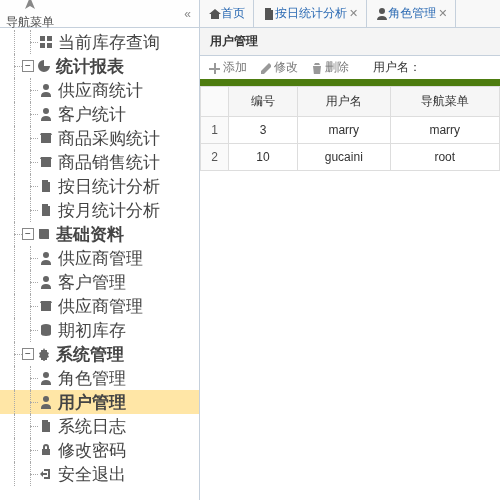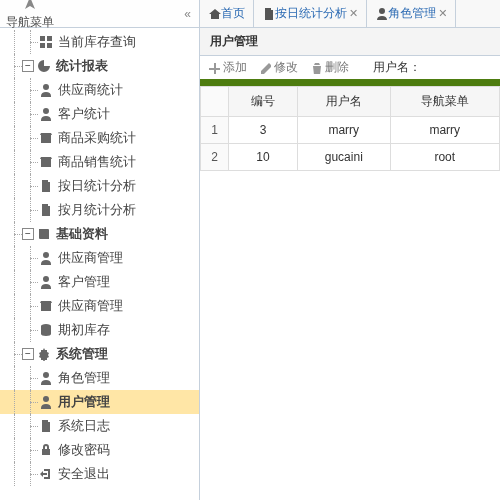--- a/index.html
+++ b/index.html
@@ -12,21 +12,21 @@
 .collapse-btn { cursor: pointer; color: #888; font-size: 12px; padding: 2px; }
 .tree { flex: 1; overflow-y: auto; padding: 2px 0; }
 .tree-item { display: flex; align-items: center; height: 24px; padding-left: 6px; cursor: pointer; white-space: nowrap; }
 .tree-item.selected { background: #ffe6a6; }
 .tree-line { display: inline-block; width: 16px; height: 24px; position: relative; }
 .tree-line::before { content: ""; position: absolute; left: 8px; top: 0; bottom: 0; border-left: 1px dotted #aaa; }
 .tree-line.branch::after { content: ""; position: absolute; left: 8px; top: 12px; width: 8px; border-top: 1px dotted #aaa; }
 .expander { display: inline-flex; align-items: center; justify-content: center; width: 12px; height: 12px; border: 1px solid #888; background: #fff; font-size: 10px; line-height: 1; margin-right: 2px; cursor: pointer; }
 .tree-icon { width: 16px; height: 16px; margin-right: 4px; display: inline-flex; align-items: center; justify-content: center; }
 .tree-icon svg { width: 14px; height: 14px; fill: #666; }
-.tree-label { font-size: 13px; color: #444; }
+.tree-label { font-size: 17px; color: #444; }
 .tree-item.selected .tree-label { font-weight: bold; }
 .bold { font-weight: bold; }
 
 .main { flex: 1; display: flex; flex-direction: column; }
 .tabs { display: flex; height: 28px; border-bottom: 1px solid #c5d0dc; background: #f8f8f8; }
 .tab { display: flex; align-items: center; padding: 0 8px; border-right: 1px solid #c5d0dc; font-size: 12px; cursor: pointer; color: #2b6ab3; }
 .tab svg { width: 13px; height: 13px; fill: #555; }
 .tab .close { color: #888; font-size: 11px; margin-left: 2px; }
 
 .panel-title { height: 28px; display: flex; align-items: center; padding: 0 10px; background: #f4f4f4; border-bottom: 1px solid #c5d0dc; font-size: 12px; font-weight: bold; }

